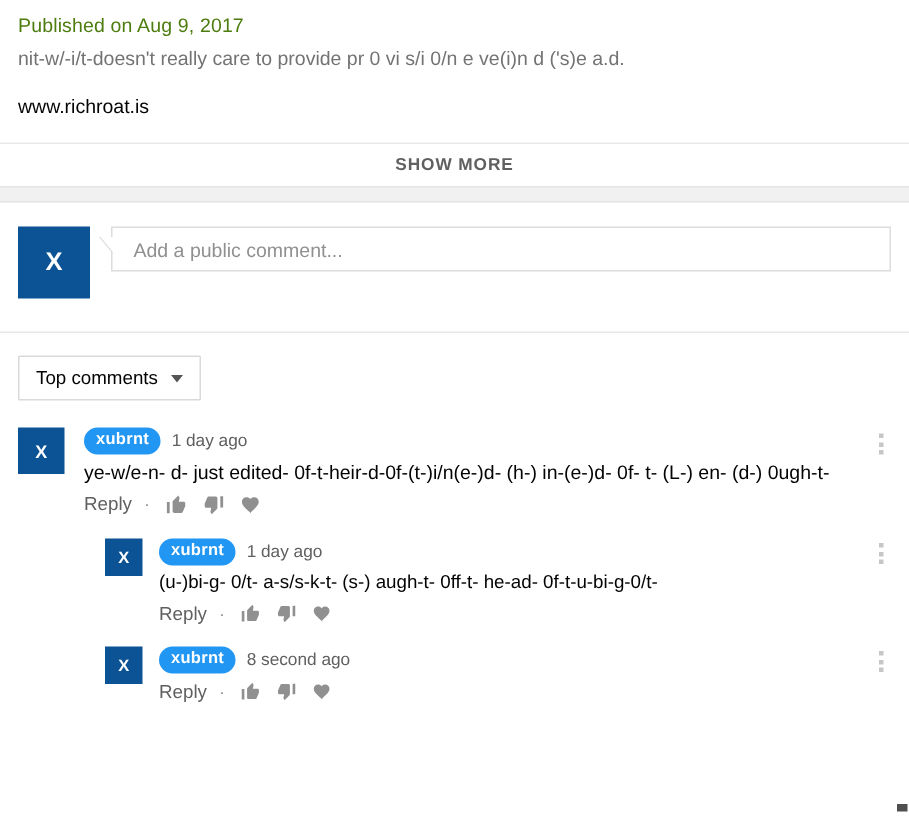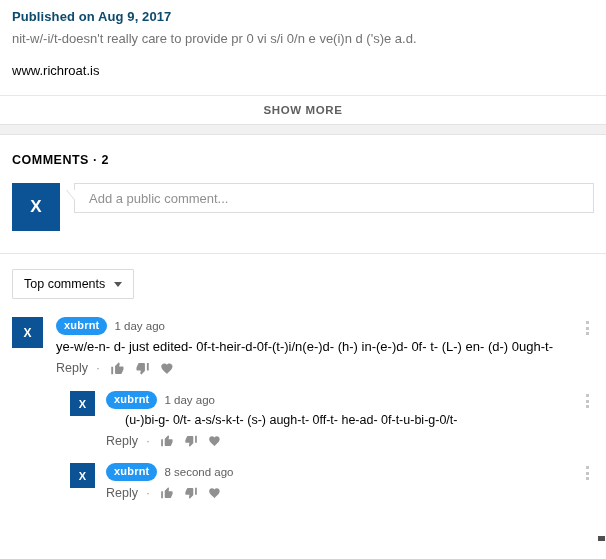--- a/index.html
+++ b/index.html
@@ -21,22 +21,22 @@
     height: 559px;
     background: #fff;
   }
 
   
   .desc {
     padding: 8px 12px 0 12px;
   }
   .desc-published {
     font-size: 13px;
-    font-weight: bold;
-    color: #0c4a6e;
+    font-weight: normal;
+    color: #4d7c0f;
     line-height: 18px;
     margin: 0 0 4px 0;
     letter-spacing: .1px;
   }
   .desc-line {
     font-size: 13px;
     color: #737373;
     line-height: 18px;
     margin: 0;
     white-space: nowrap;
@@ -200,21 +200,21 @@
     font-size: 11.5px;
     color: #606060;
   }
   .ctext {
     font-size: 13px;
     color: #030303;
     line-height: 18px;
     margin-top: 3px;
     word-break: break-word;
   }
-  .comment.reply .ctext { font-size: 12.5px; line-height: 17px; margin-left: 19px; }
+  .comment.reply .ctext { font-size: 12.5px; line-height: 17px; }
 
   .actions {
     display: flex;
     align-items: flex-start;
     gap: 8px;
     margin-top: 5px;
     color: #606060;
   }
   .reply-link {
     font-size: 12.5px;
@@ -271,21 +271,20 @@
     <div class="desc-spacer"></div>
     <div class="desc-link">www.richroat.is</div>
   </div>
 
   <div class="show-more-wrap">
     <button class="show-more">SHOW MORE</button>
   </div>
 
   <div class="band"></div>
 
-  <div class="comments-head">COMMENTS · 2</div>
 
   <div class="add-row">
     <div class="avatar lg">X</div>
     <div class="bubble">
       <span class="bubble-placeholder">Add a public comment...</span>
     </div>
   </div>
 
   <div class="thin-divider"></div>
 

